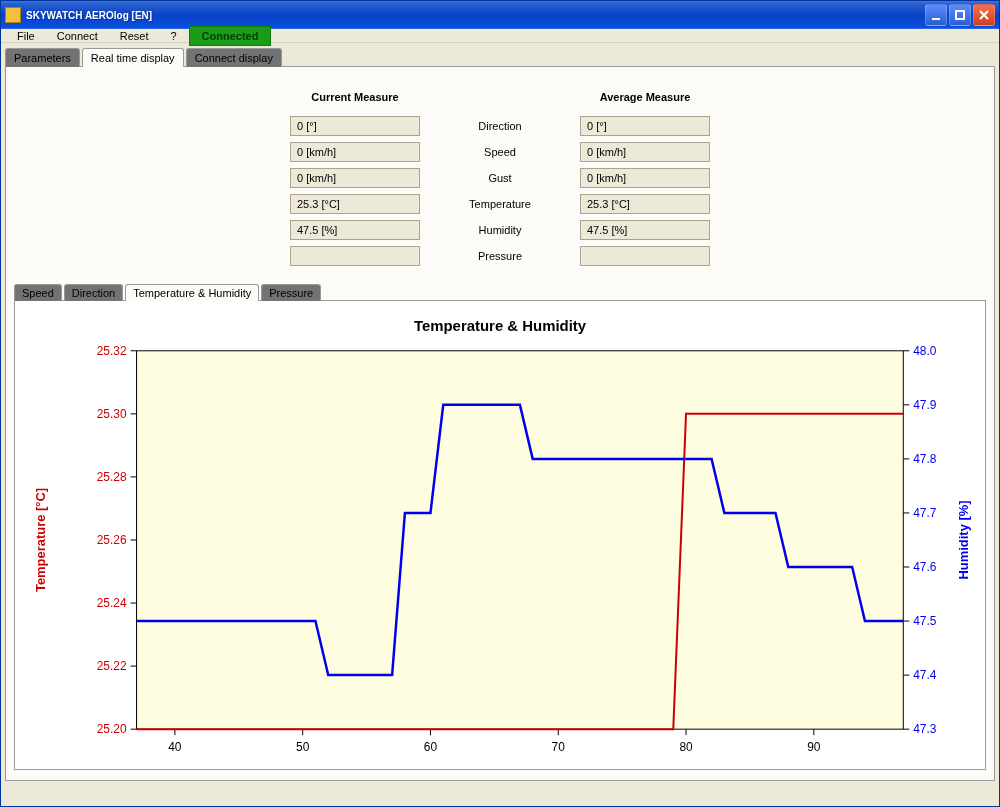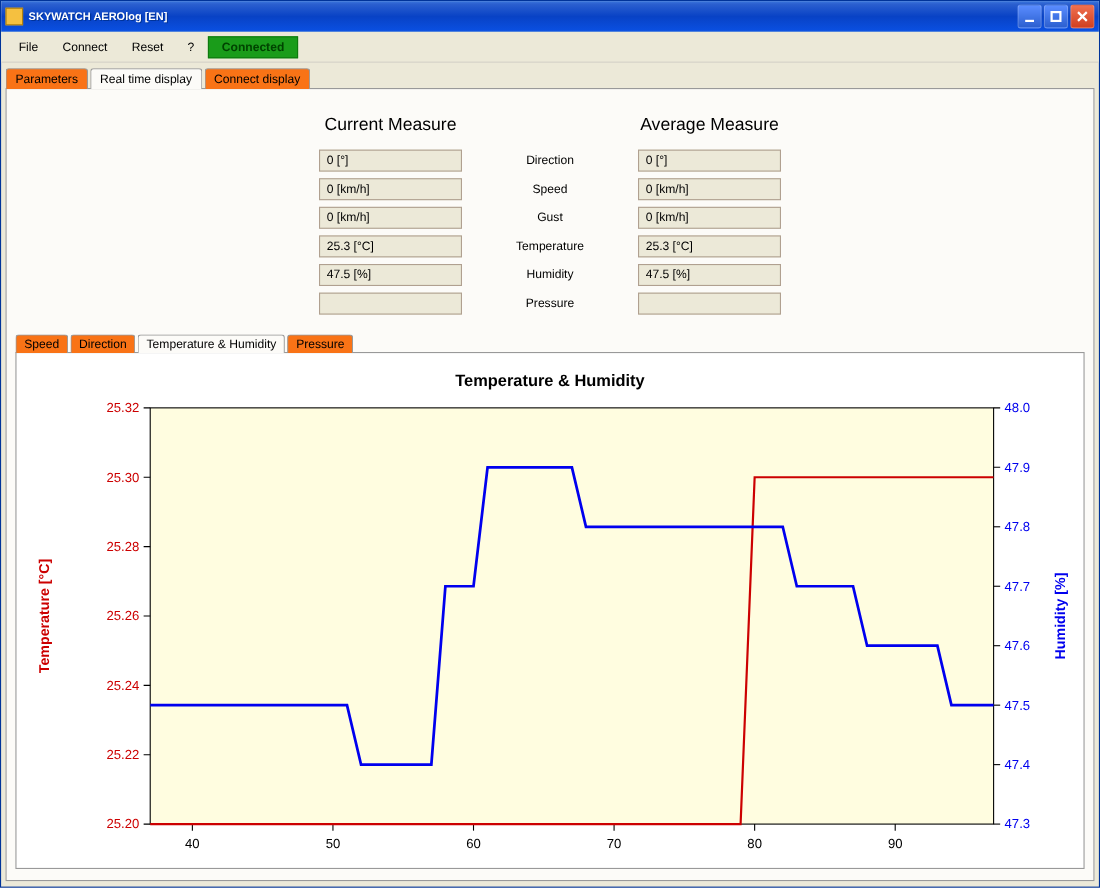--- a/index.html
+++ b/index.html
@@ -33,54 +33,54 @@
     width:22px; height:22px; border-radius:3px;
     display:flex; align-items:center; justify-content:center;
     font-family: Arial; font-weight:bold; color:#fff;
     border:1px solid #fff3;
   }
   .winbtn.min, .winbtn.max { background:linear-gradient(#5a8cff,#2b5fcf); }
   .winbtn.close { background:linear-gradient(#f07050,#d04020); }
   .winbtn svg { display:block; }
 
   .menubar {
-    height:28px; background:#ece9d8;
+    height:14px; background:#ece9d8;
     display:flex; align-items:center; padding:0 6px; gap:2px;
     border-bottom:1px solid #d4d0c8;
   }
   .menuitem { padding:3px 10px; cursor:default; }
   .status-conn {
     background:#1a9c1a; color:#004400; font-weight:bold;
     padding:3px 12px; border:1px solid #0e7a0e;
     margin-left:0;
   }
 
   .client {
     padding:4px 4px;
   }
 
   .tabs { display:flex; position:relative; top:1px; z-index:2;}
   .tab {
     border:1px solid #999; border-bottom:none;
-    background:#f97316; padding:3px 8px;
+    background:#737373; padding:3px 8px;
     border-radius:3px 3px 0 0;
     margin-right:2px; cursor:default;
     color:#000;
   }
   .tab.active { background:#fcfbf8; position:relative; top:0; }
   .tab-content {
     border:1px solid #999; background:#fcfbf8;
     padding:10px 8px; min-height:210px;
   }
 
   .measure-wrap {
     display:flex; justify-content:center; gap:0;
     padding:10px 0 14px;
   }
-  .col-head { text-align:center; padding:4px 0 10px; font-size:16px;}
+  .col-head { text-align:center; padding:4px 0 10px; font-size:11px;font-weight:bold;}
   .mcol { width:150px; }
   .mcol.labels { width:140px; text-align:center; }
   .mrow { height:26px; display:flex; align-items:center; justify-content:center;}
   .datafield {
     width:130px; height:20px;
     background:#ece9d8; border:1px solid #b0a090;
     padding:2px 6px; font-size:11px; display:flex; align-items:center;
   }
 
   .subtabs { display:flex; position:relative; top:1px; z-index:2;}

